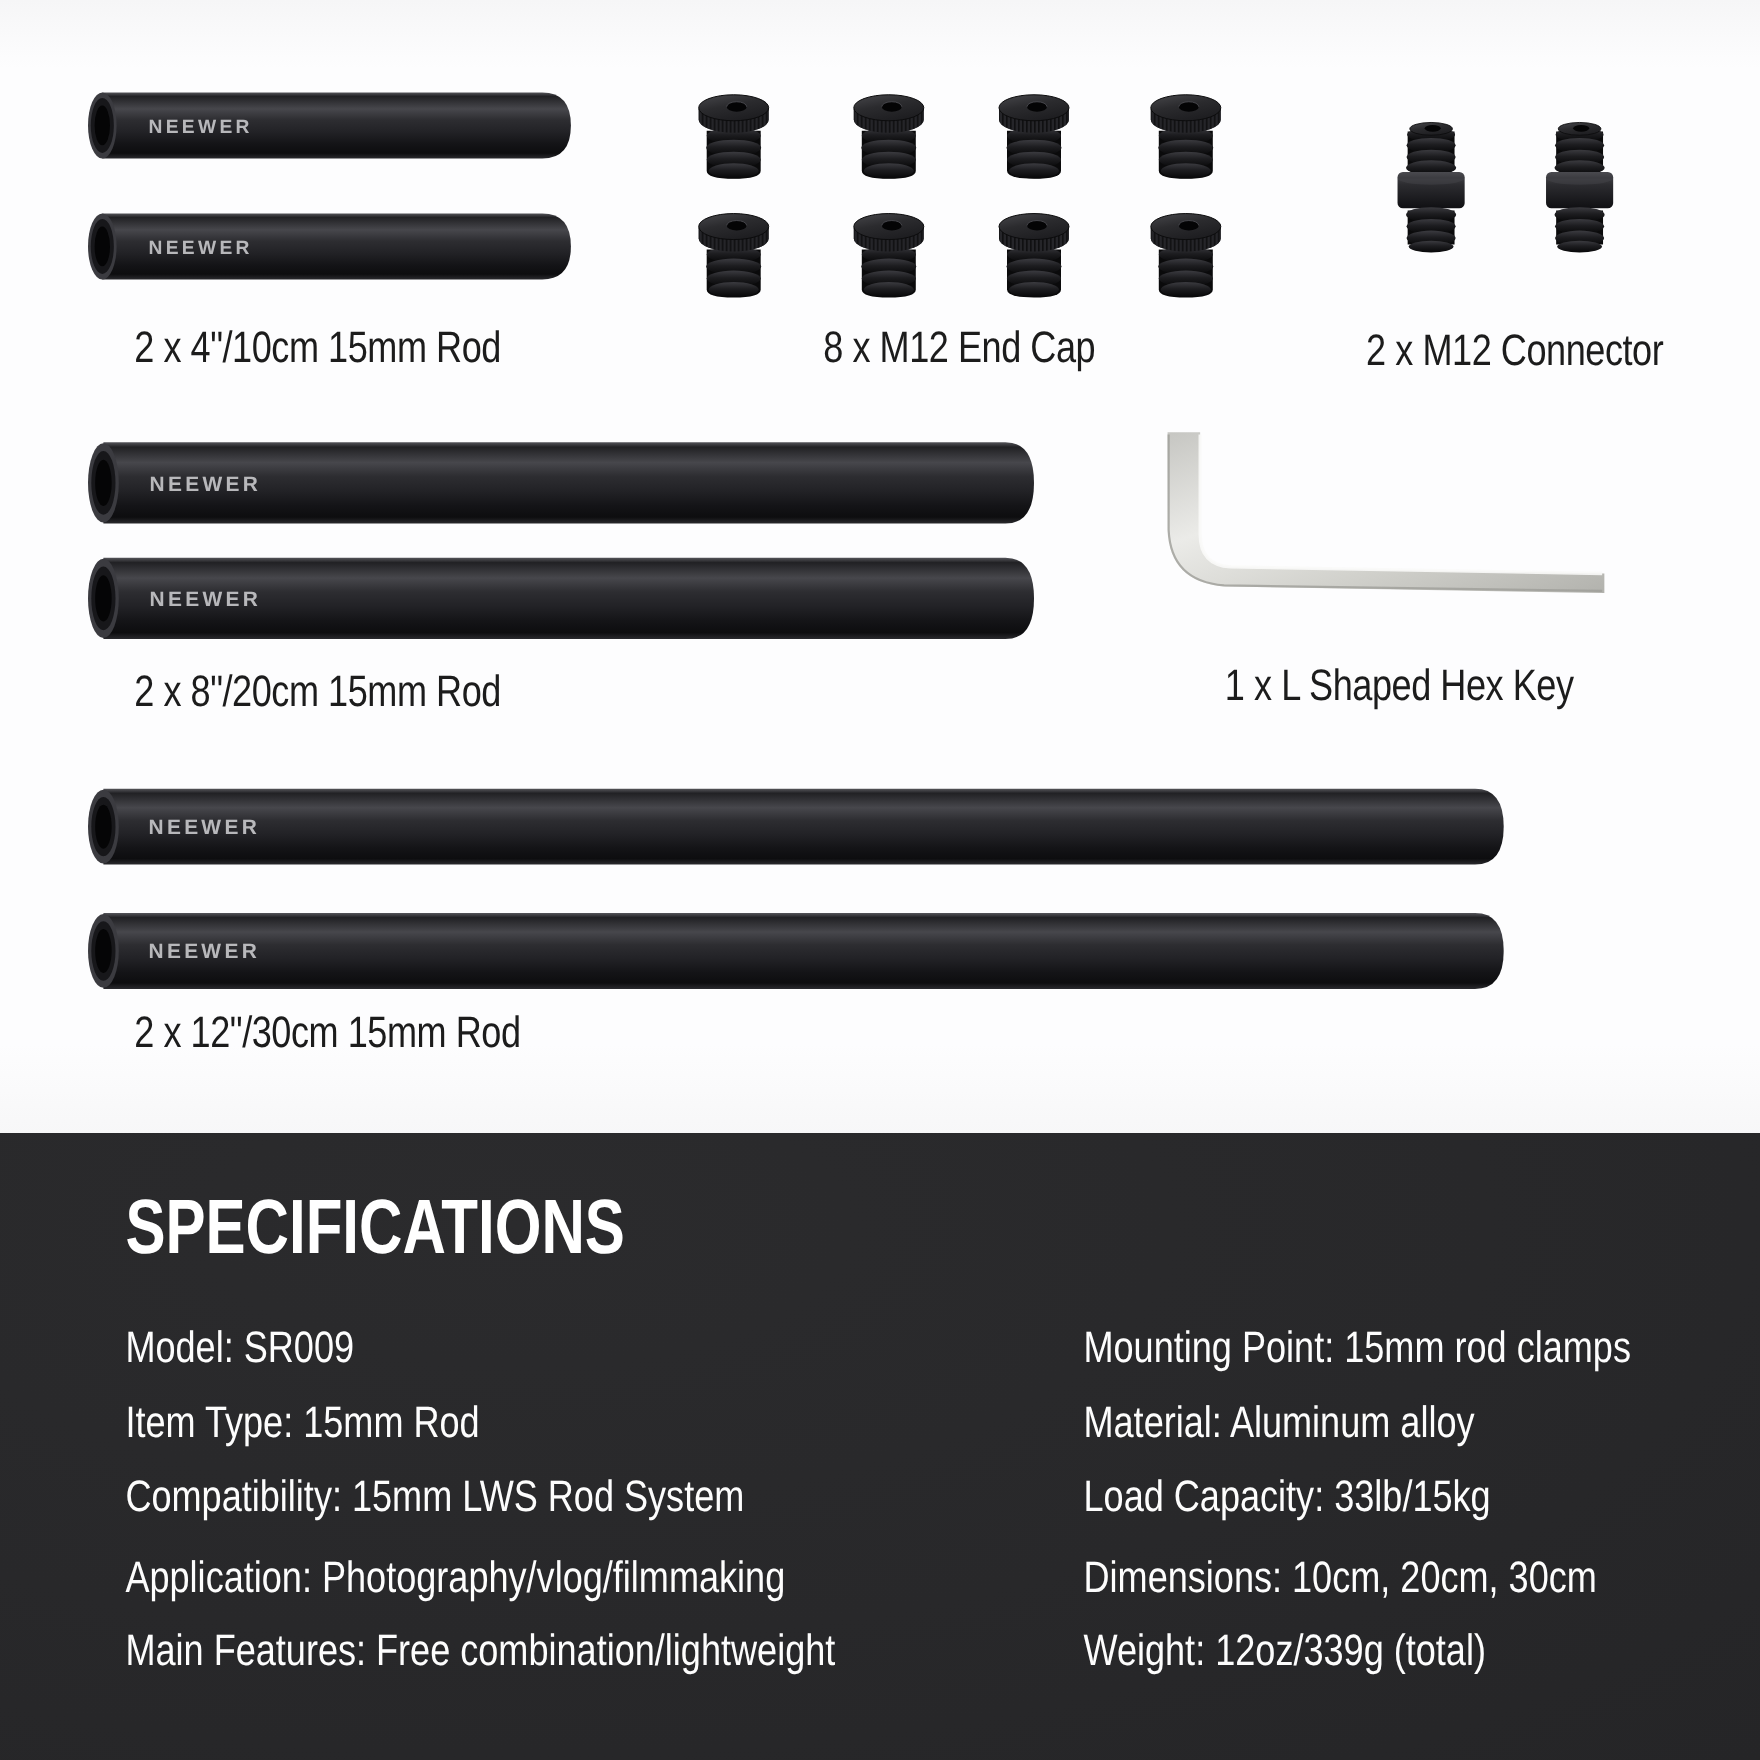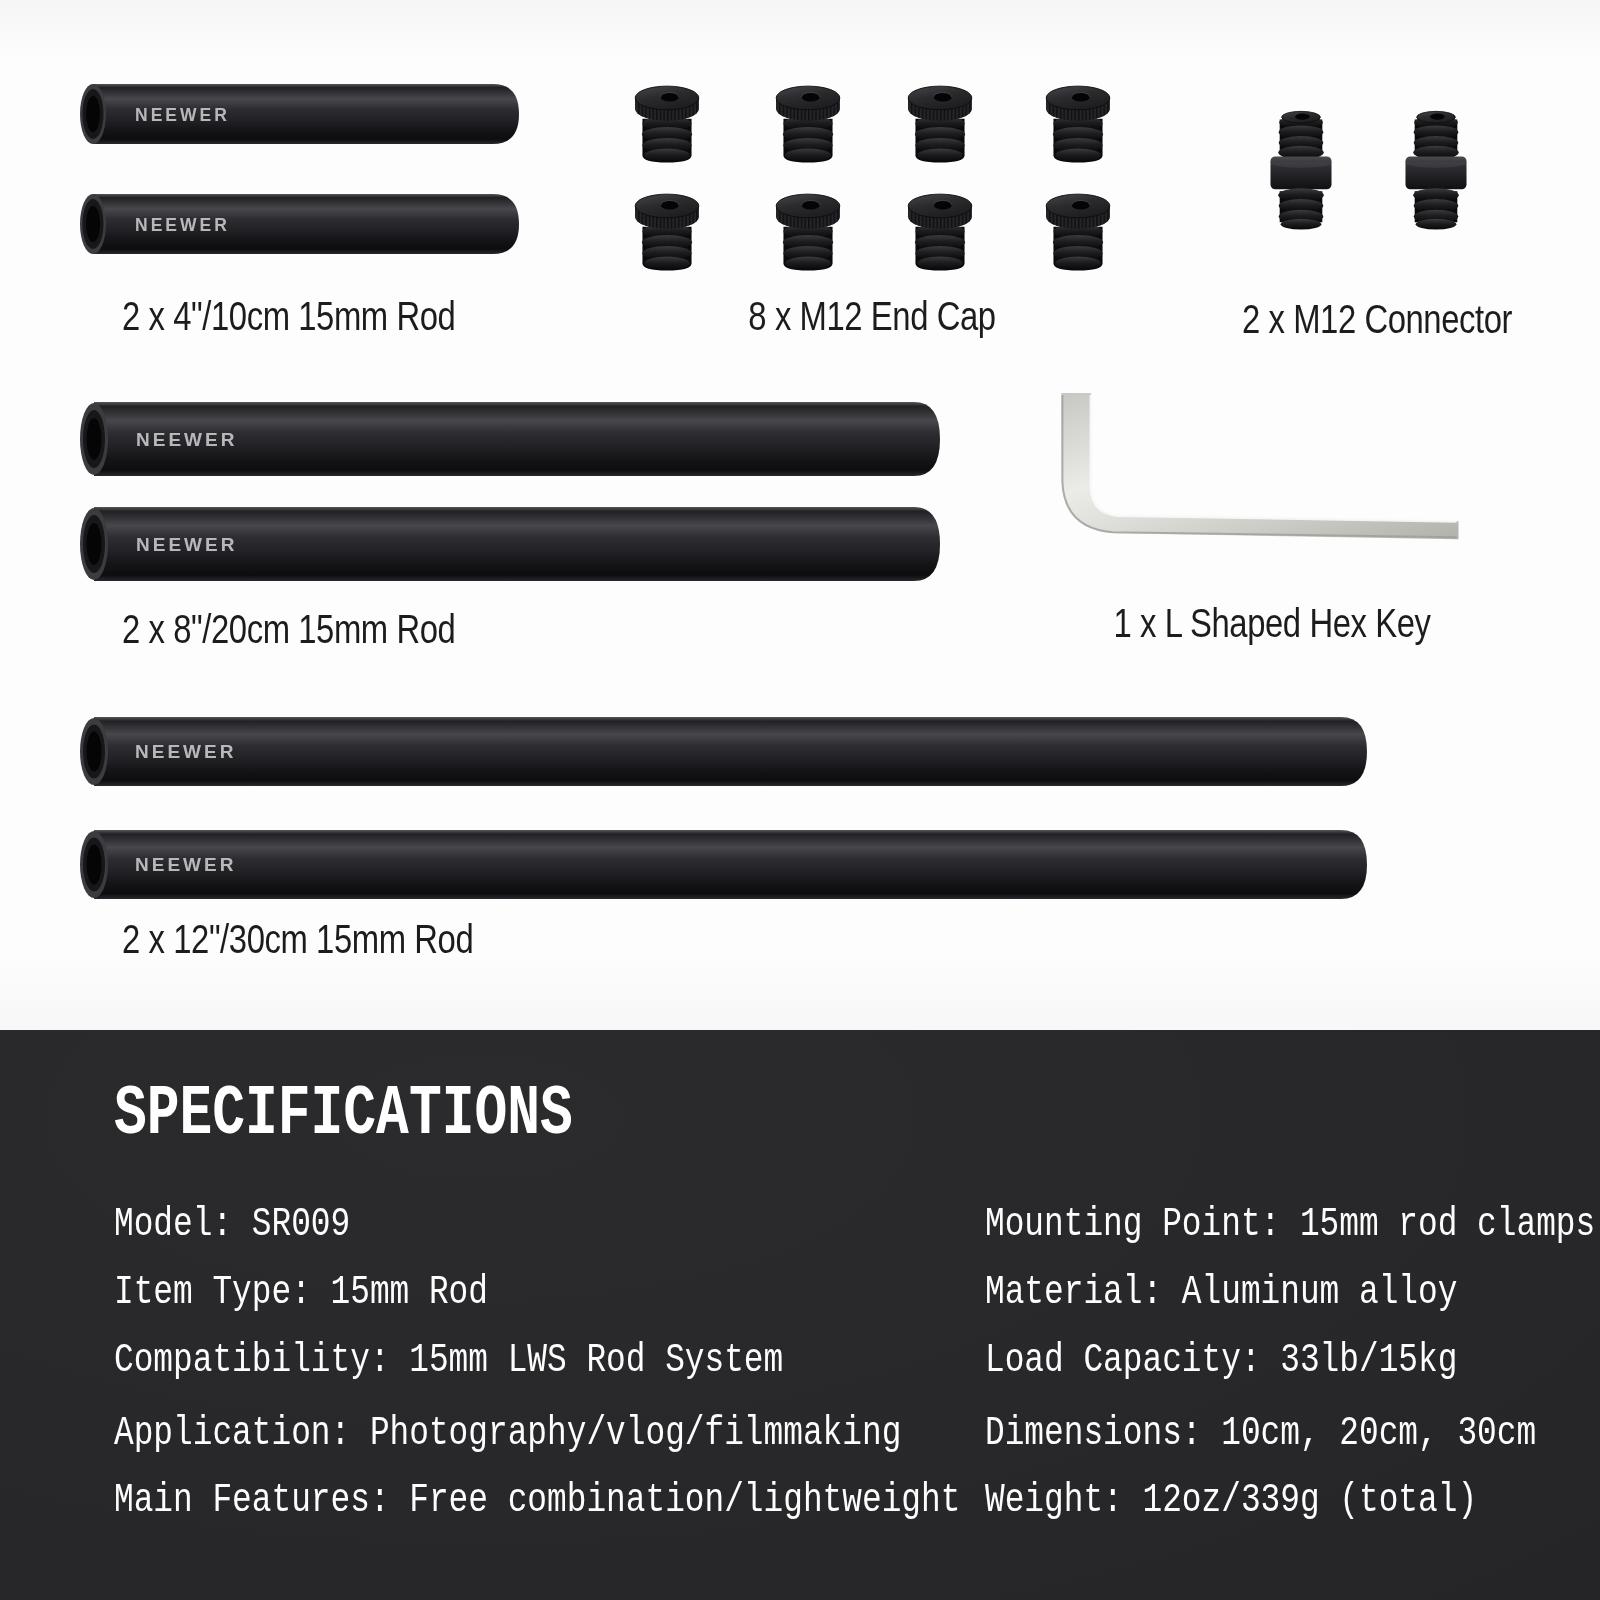--- a/index.html
+++ b/index.html
@@ -8,21 +8,20 @@
     font-family:"Liberation Sans","DejaVu Sans",sans-serif;
   }
   .top-section{
     position:absolute;left:0;top:0;width:1600px;height:1032px;
     background:linear-gradient(180deg,#f6f6f7 0%,#fdfdfe 6%,#fdfdfe 92%,#f7f7f8 100%);
     padding-left:48px;
   }
   .specs-section{
     position:absolute;left:0;top:1030px;width:1600px;height:570px;
     background:radial-gradient(ellipse at 30% 15%, #2b2b2d 0%, #28282a 55%, #252527 100%);
-    font-family:Liberation Mono, monospace;
   }
   .item{position:absolute;}
   .plabel{
     position:absolute;font-size:40px;color:#1c1c1c;letter-spacing:-0.5px;
     white-space:nowrap;line-height:1;transform:scaleX(0.82);transform-origin:0 50%;
   }
   .plabel.centered{width:500px;text-align:center;transform-origin:50% 50%;}
   .spec-title{
     position:absolute;font-size:70px;font-weight:bold;color:#ffffff;line-height:1;
     white-space:nowrap;letter-spacing:0;transform:scaleX(0.78);transform-origin:0 50%;

